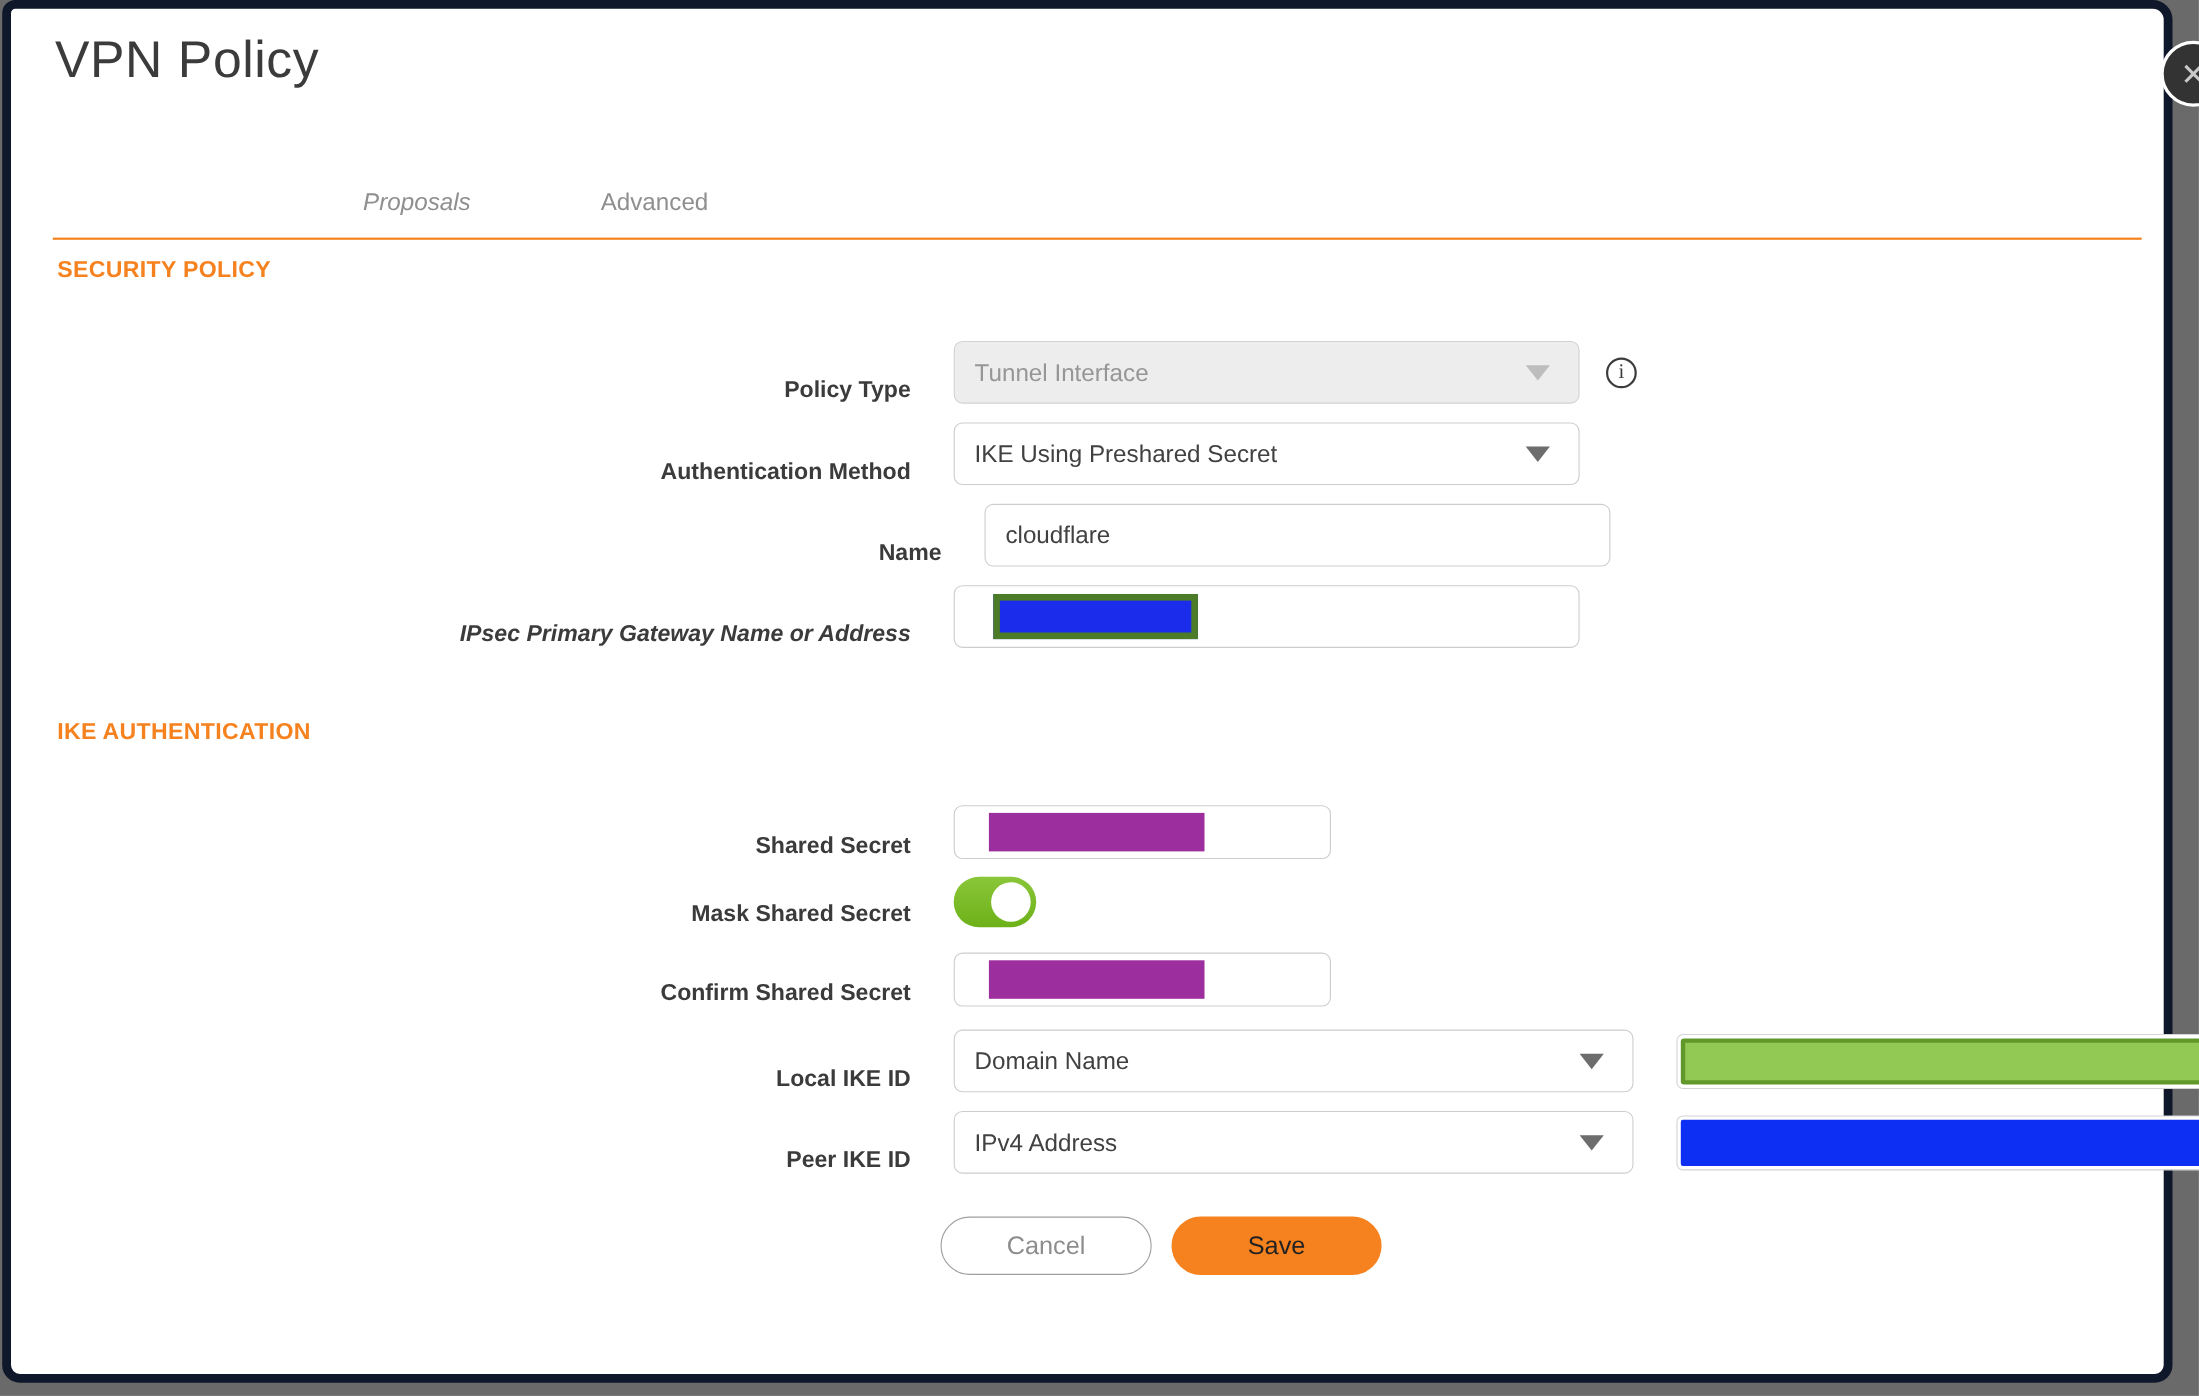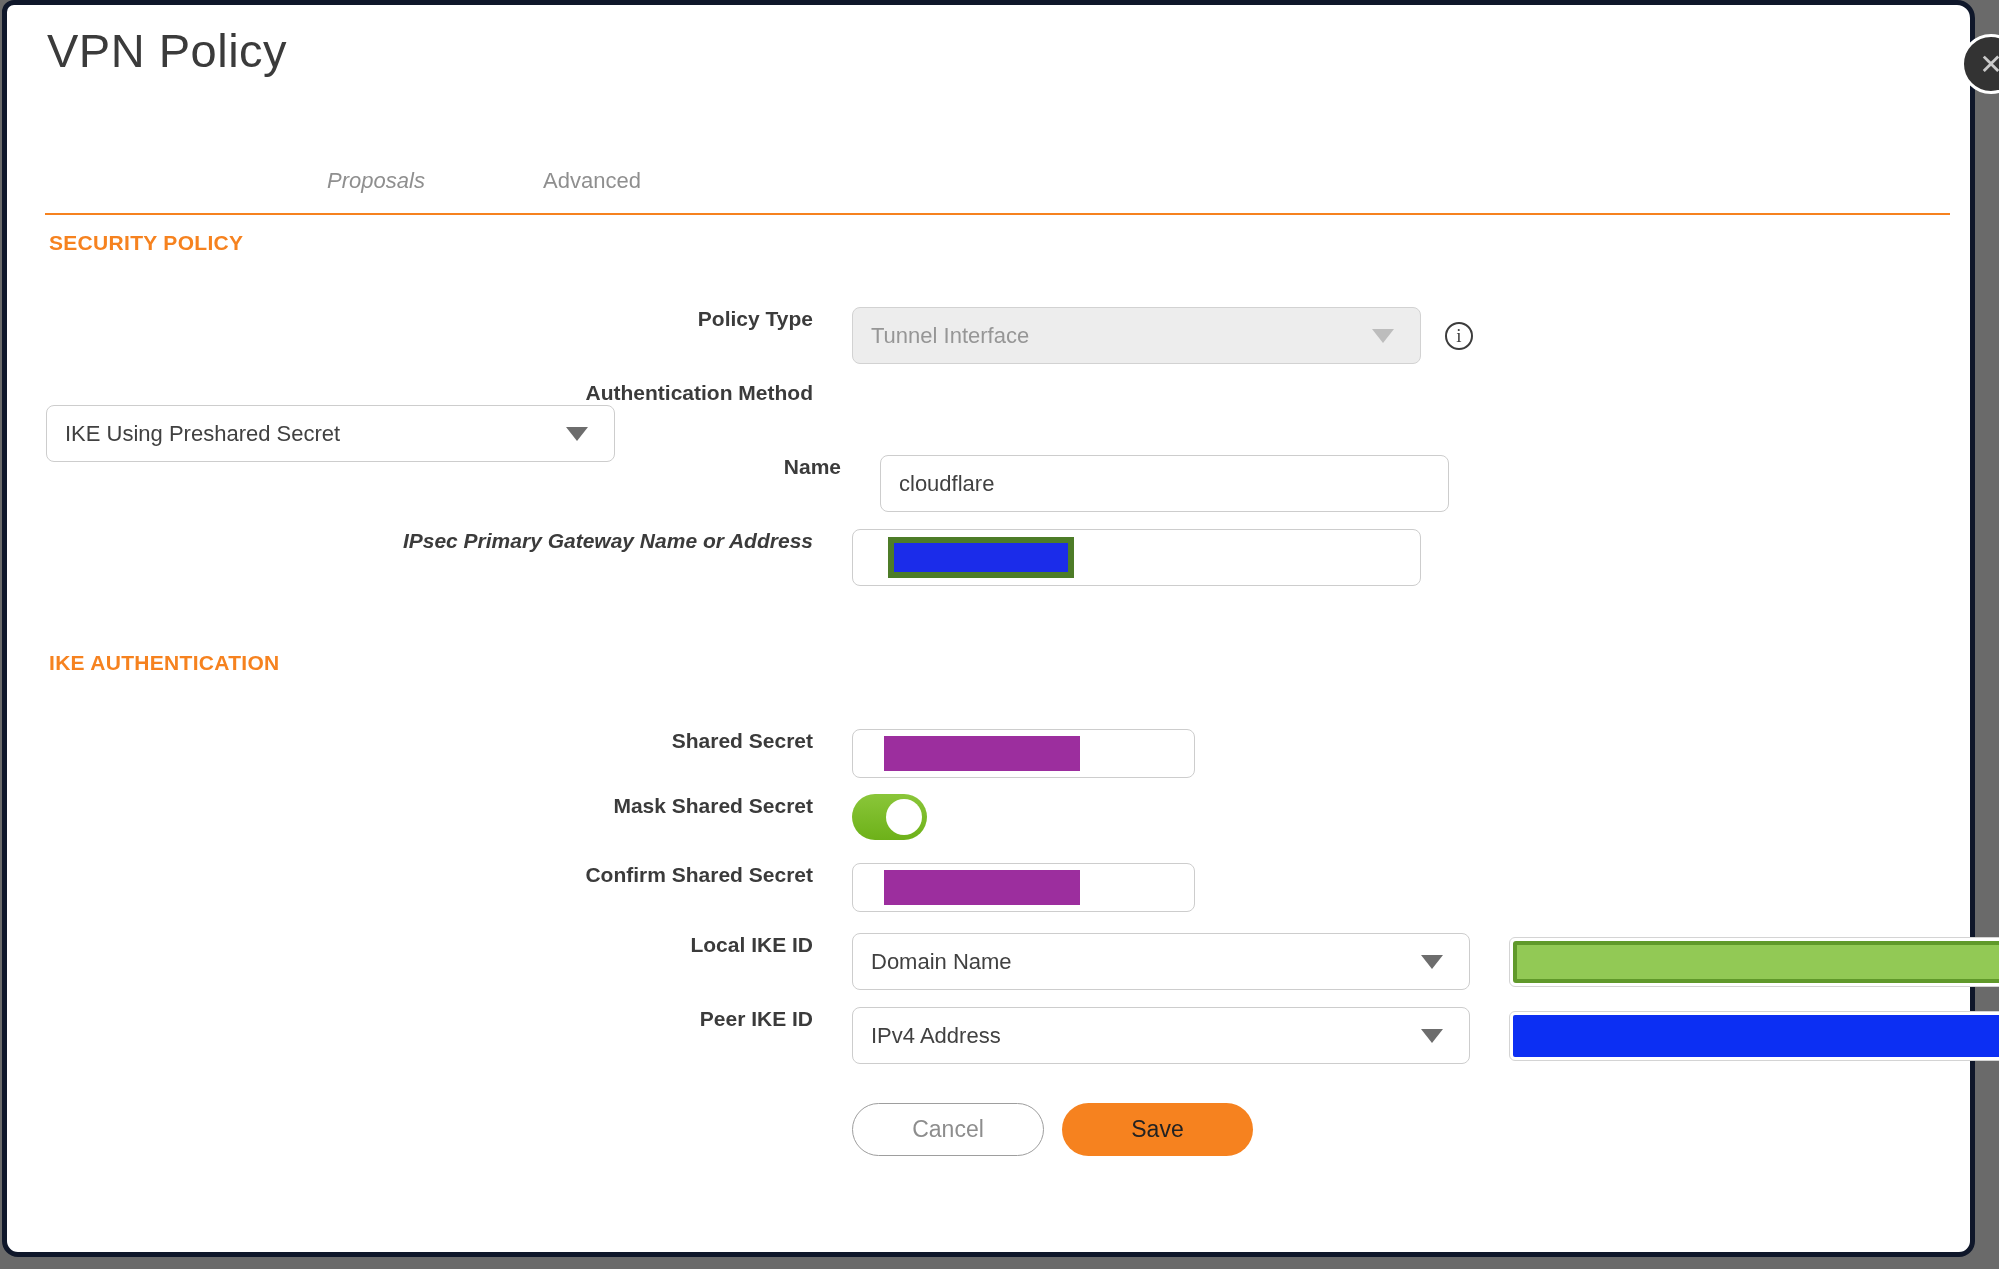--- a/index.html
+++ b/index.html
@@ -2,21 +2,21 @@
 <html><head>
 <meta charset="utf-8">
 <style>
   * { box-sizing: border-box; margin: 0; padding: 0; }
   html, body { width: 1999px; height: 1269px; overflow: hidden; }
   body { background: #6A6A6A; font-family: "Liberation Sans", sans-serif; }
   .canvas { position: relative; width: 1999px; height: 1269px; overflow: hidden; }
 
   .dialog {
     position: absolute; left: 2px; top: 0; right: 24px; bottom: 12px;
-    background: #ffffff; border: 5px solid #0f172a;
+    background: #ffffff; border: 8px solid #0f172a;
     border-radius: 12px 18px 16px 16px;
   }
 
   .title {
     position: absolute; left: 40px; top: 18px;
     font-size: 47px; font-weight: 500; color: #3B3B3B; letter-spacing: 0.5px;
   }
 
   .close-btn {
     position: absolute; left: 1954px; top: 29px; width: 60px; height: 60px;
@@ -35,21 +35,21 @@
     left: 84px; width: 164px; background: #FBFBFB; color: #3C3C3C; font-weight: 500;
     border: 2px solid #F6821F; border-bottom: none; border-radius: 10px 10px 0 0; z-index: 2;
   }
   .tab.plain { color: #8F8F8F; font-weight: 400; }
   .tab.t2 { left: 298px; width: 142px; font-style: italic; }
   .tab.t3 { left: 514px; width: 142px; }
 
   .section-title { position: absolute; left: 42px; font-size: 21px; font-weight: 700; color: #F6821F; letter-spacing: 0.3px; }
   .st1 { top: 226px; } .st2 { top: 646px; }
 
-  .row { position: absolute; left: 0; display: flex; align-items: flex-start; }
+  .row { position: absolute; left: 12px; display: flex; align-items: flex-end; }
   .lbl { width: 806px; text-align: right; font-size: 21px; font-weight: 700; color: #3B3B3B; }
   .ctrl { margin-left: 39px; position: relative; display: flex; align-items: center; }
 
   .field, .select {
     height: 57px; background: #ffffff; border: 1.5px solid #CDCDCD; border-radius: 8px;
     display: flex; align-items: center; position: relative;
     font-size: 22px; color: #414141; padding-left: 18px;
   }
   .w-wide { width: 569px; } .w-ike { width: 618px; }
   .w-narrow { width: 343px; height: 49px; }
@@ -95,21 +95,21 @@
   .btn-row { position: absolute; left: 845px; top: 1098px; display: flex; align-items: center; }
   .btn {
     height: 53px; border-radius: 27px; display: flex; align-items: center; justify-content: center;
     font-size: 23px; cursor: pointer;
   }
   .btn-cancel { width: 192px; background: #ffffff; border: 1.5px solid #9E9E9E; color: #8D8D8D; }
   .btn-save   { width: 191px; margin-left: 18px; background: #F6821F; border: none; color: #222222; font-weight: 500; }
 
   
   .r-policy  { top: 302px; height: 57px; }
-  .r-auth    { top: 376px; height: 57px; flex-direction: column; }
+  .r-auth    { top: 376px; height: 57px; }
   .r-name    { top: 450px; height: 57px; margin-left: 28px; }
   .r-gateway { top: 524px; height: 57px; font-style: italic; }
   .r-shared  { top: 724px; height: 49px; }
   .r-mask    { top: 789px; height: 46px; }
   .r-confirm { top: 858px; height: 49px; }
   .r-local   { top: 928px; height: 57px; }
   .r-peer    { top: 1002px; height: 57px; }
 </style>
 </head>
 <body>

